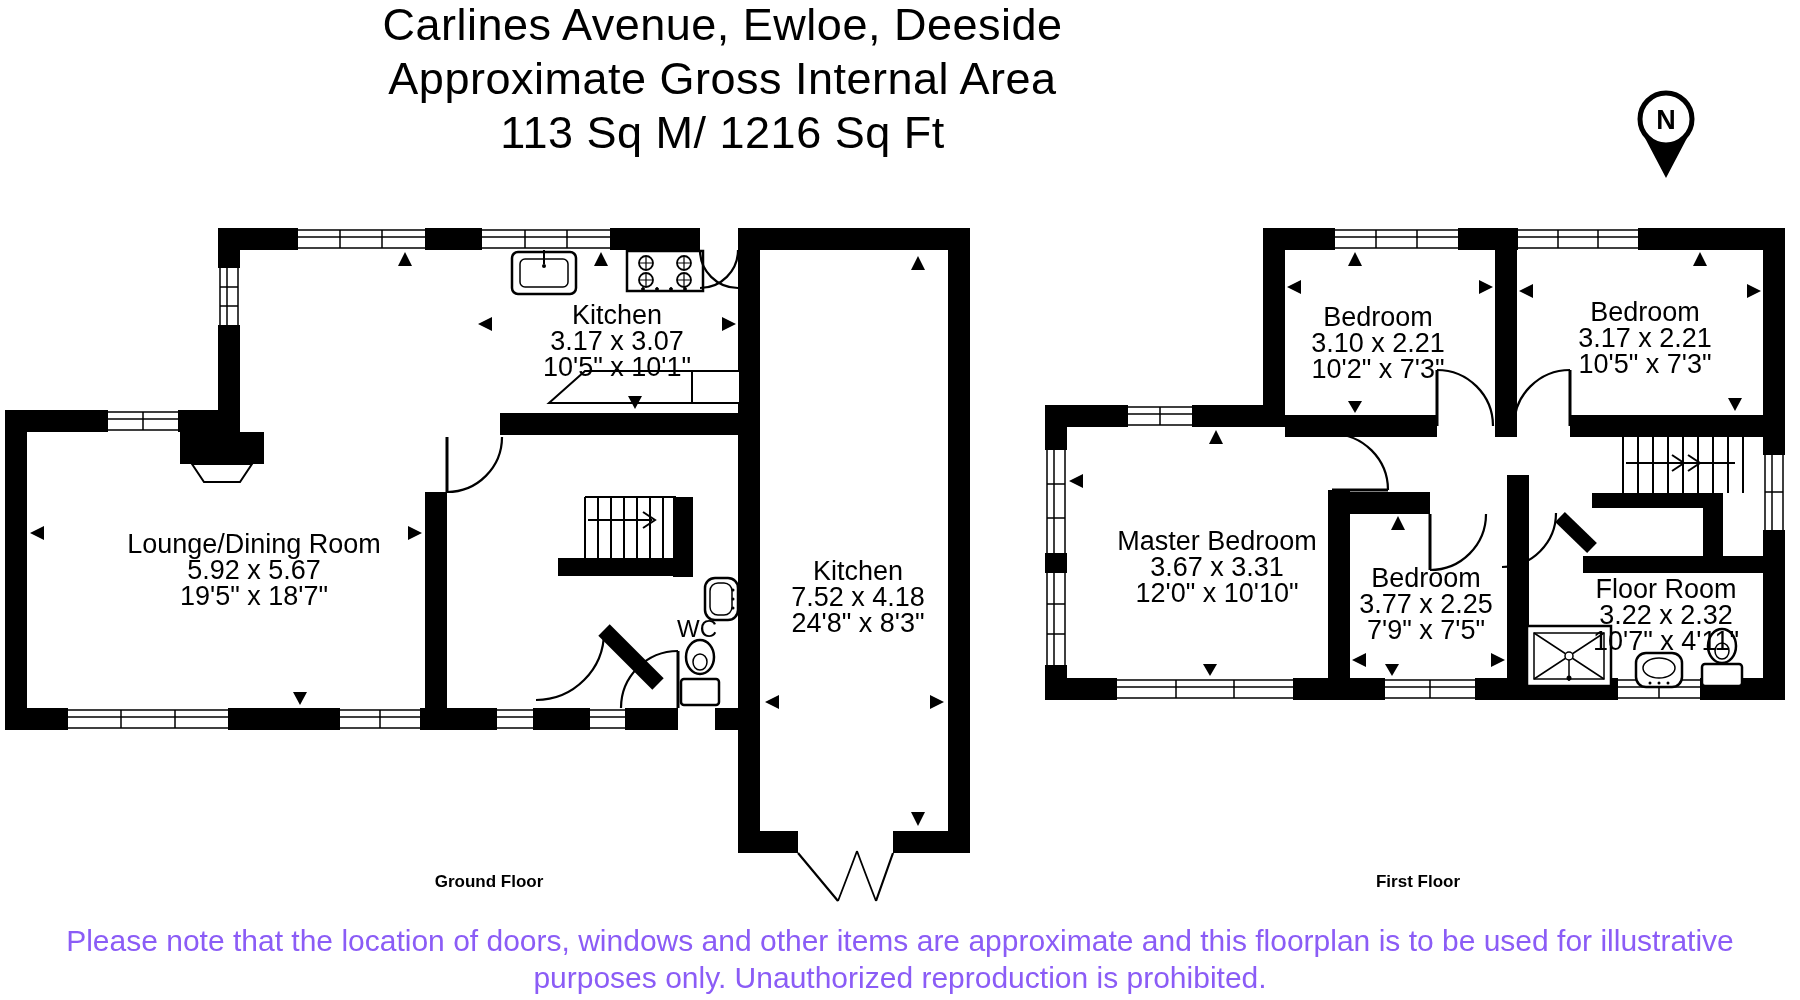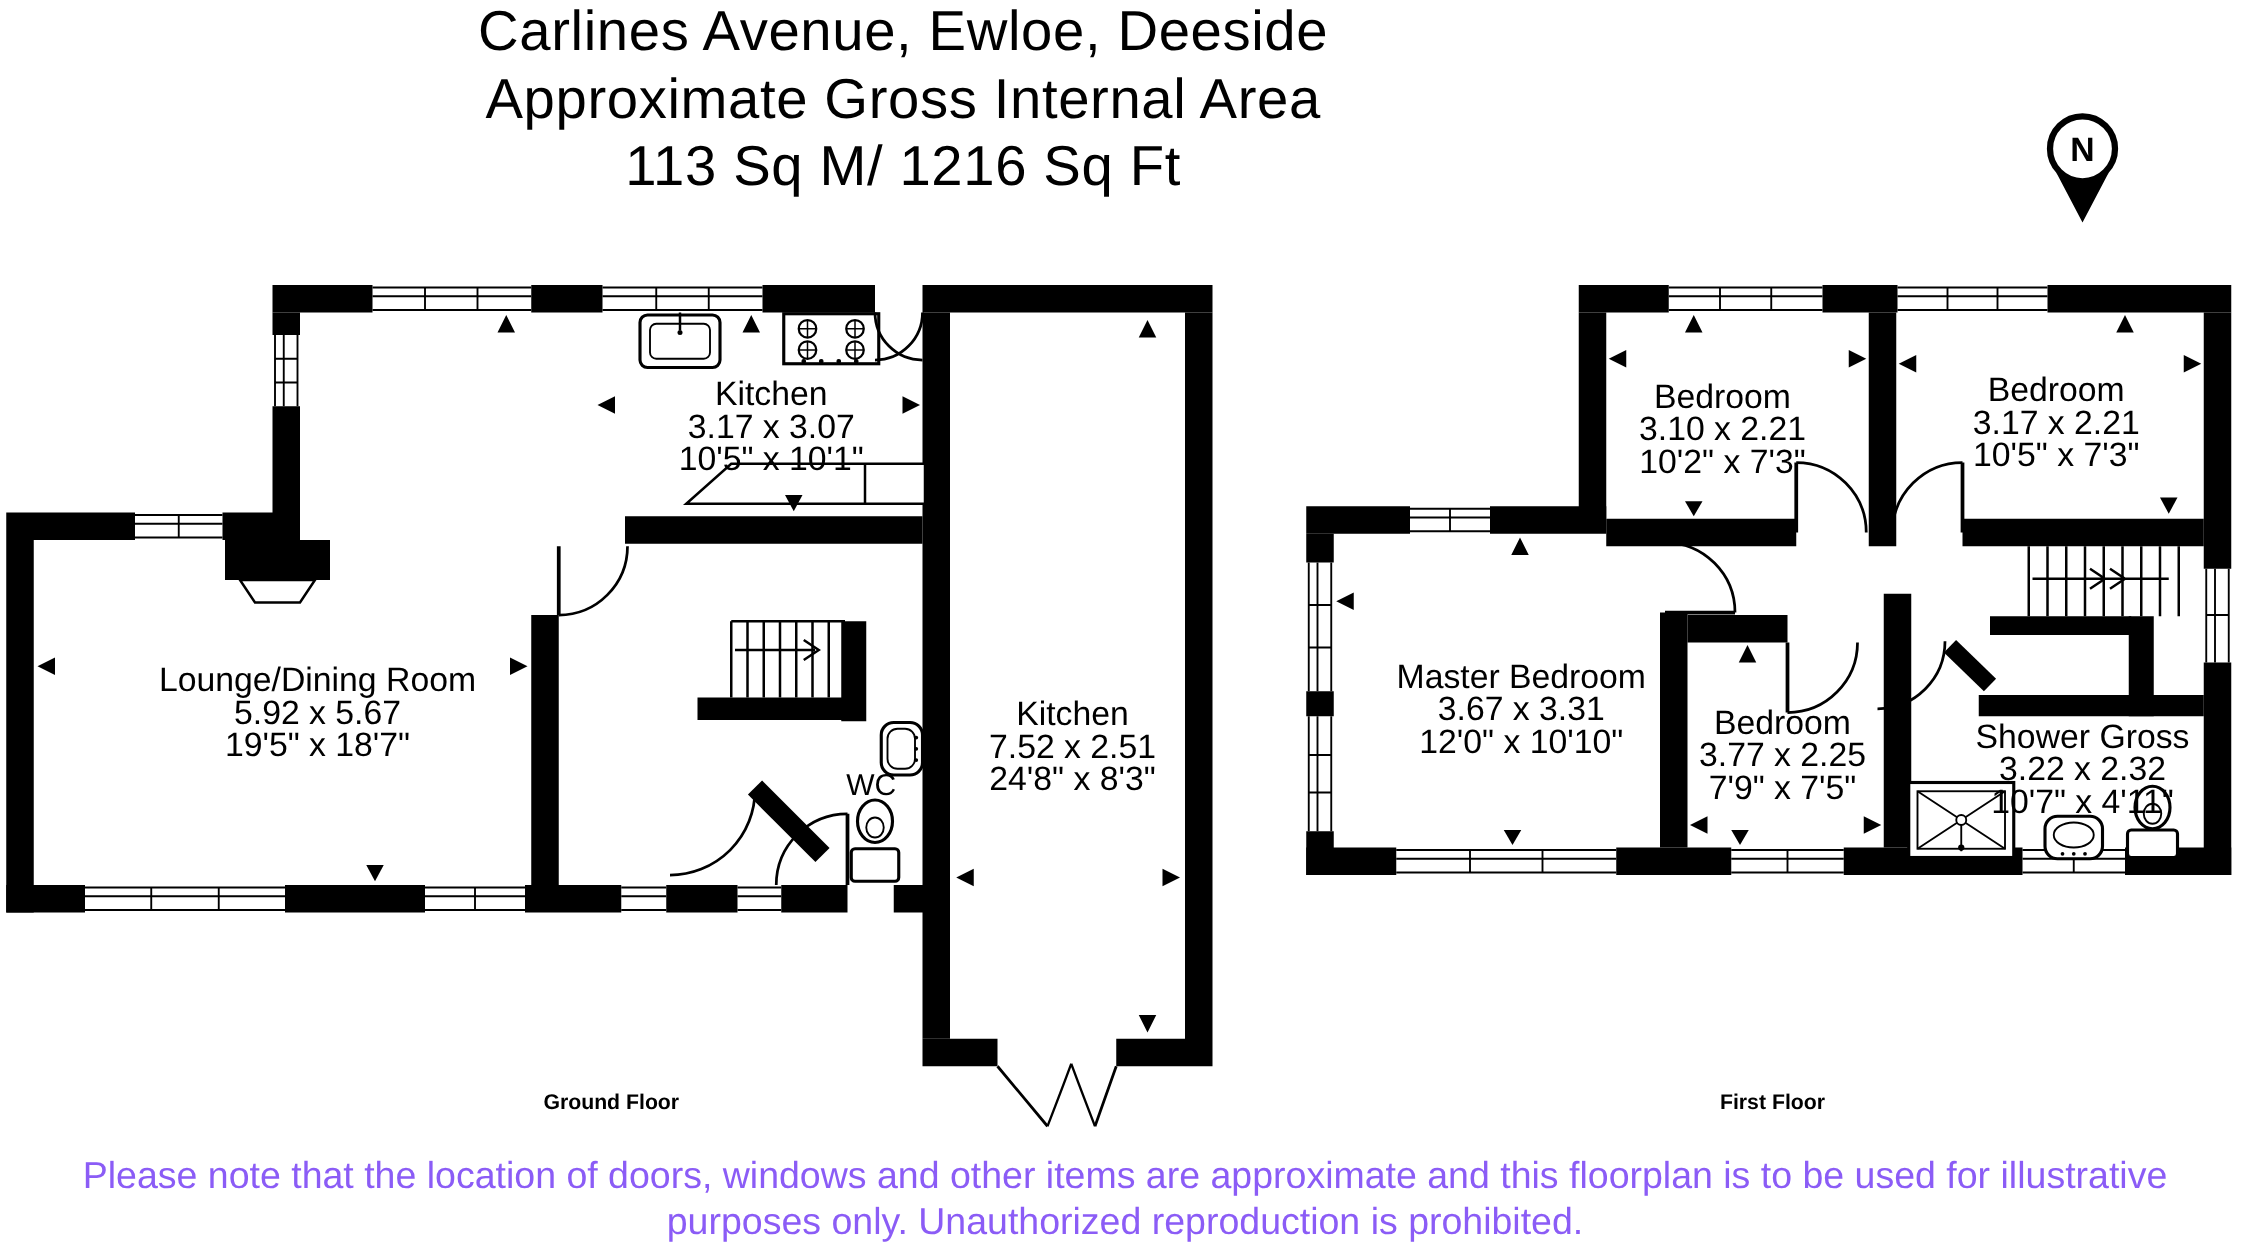--- a/index.html
+++ b/index.html
@@ -262,21 +262,21 @@
 </div>
 
 <div class="room-label" style="left:254px;top:570px">
   <div class="rline">Lounge/Dining Room</div>
   <div class="rline">5.92 x 5.67</div>
   <div class="rline">19'5" x 18'7"</div>
 </div>
 
 <div class="room-label" style="left:858px;top:597px">
   <div class="rline">Kitchen</div>
-  <div class="rline">7.52 x 2.51</div>
+  <div class="rline">7.52 x 4.18</div>
   <div class="rline">24'8" x 8'3"</div>
 </div>
 
 <div class="room-label" style="left:697px;top:629px">
   <div class="wc-label">WC</div>
 </div>
 
 <div class="room-label" style="left:1378px;top:343px">
   <div class="rline">Bedroom</div>
   <div class="rline">3.10 x 2.21</div>
@@ -295,21 +295,21 @@
   <div class="rline">12'0" x 10'10"</div>
 </div>
 
 <div class="room-label" style="left:1426px;top:604px">
   <div class="rline">Bedroom</div>
   <div class="rline">3.77 x 2.25</div>
   <div class="rline">7'9" x 7'5"</div>
 </div>
 
 <div class="room-label" style="left:1666px;top:615px">
-  <div class="rline">Shower Gross</div>
+  <div class="rline">Floor Room</div>
   <div class="rline">3.22 x 2.32</div>
   <div class="rline">10'7" x 4'11"</div>
 </div>
 
 <div class="floor-label" style="left:489px;top:882px">Ground Floor</div>
 <div class="floor-label" style="left:1418px;top:882px">First Floor</div>
 
 <div class="footer-line" style="top:922px">Please note that the location of doors, windows and other items are approximate and this floorplan is to be used for illustrative</div>
 <div class="footer-line" style="top:959px">purposes only. Unauthorized reproduction is prohibited.</div>
 

